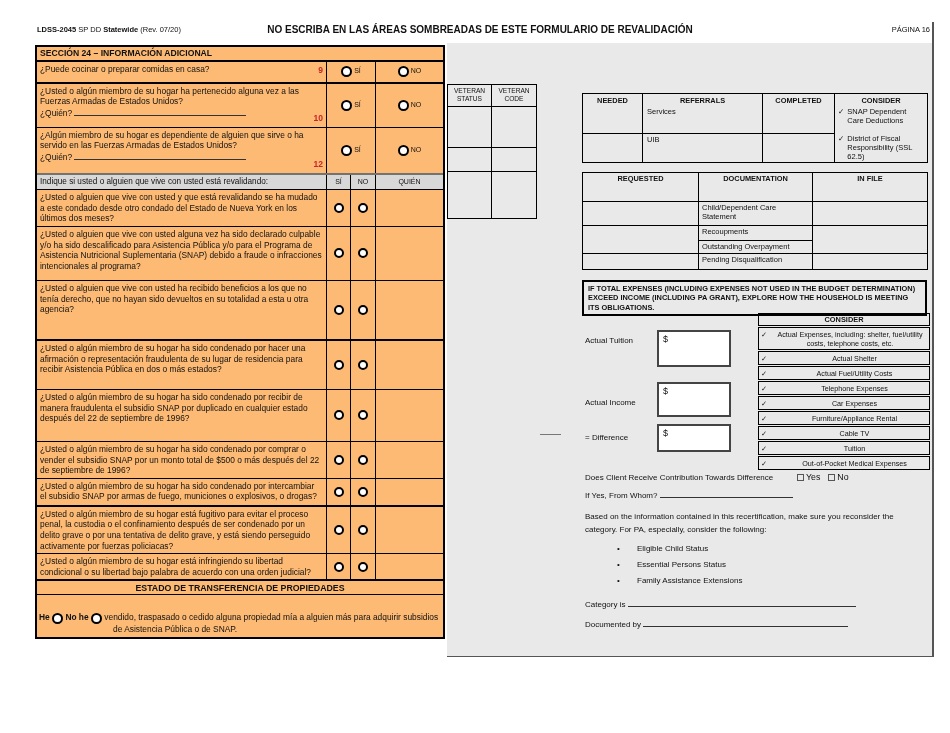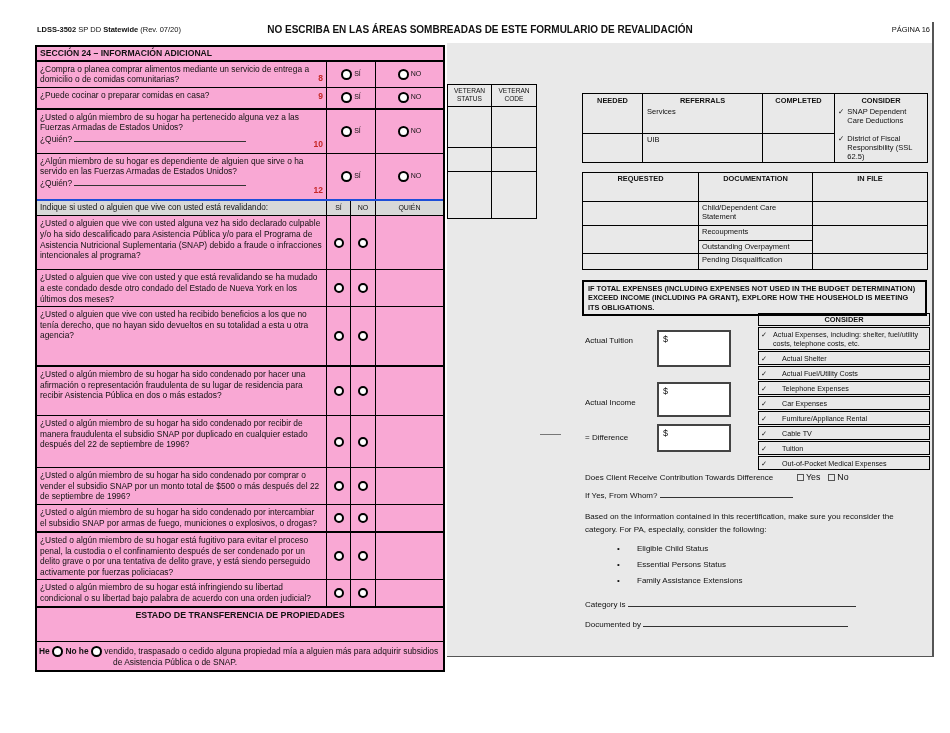--- a/index.html
+++ b/index.html
@@ -10,42 +10,42 @@
   
   .hdr-left { position: absolute; left: 37px; top: 25px; font-size: 7.5px; }
   .hdr-title { position: absolute; left: 5px; top: 24px; width: 950px; text-align: center; font-size: 10px; font-weight: bold; }
   .hdr-page { position: absolute; right: 20px; top: 25px; font-size: 7.5px; }
 
   
   .grayarea { position: absolute; left: 447px; top: 43px; width: 486px; height: 614px; background: #e9e9e9; border-bottom: 1.5px solid #555; }
   .vline { position: absolute; left: 932px; top: 22px; width: 1.5px; height: 635px; background: #555; }
 
   
-  .ltable { position: absolute; left: 35px; top: 45px; width: 410px; border: 2px solid #000; background: #f9a8d4; font-size: 8.4px; line-height: 10.6px; }
+  .ltable { position: absolute; left: 35px; top: 45px; width: 410px; border: 2px solid #000; background: #fdba74; font-size: 8.4px; line-height: 10.6px; }
   .sec-header { min-height: 12px; font-weight: bold; font-size: 8.6px; padding: 1px 3px; border-bottom: 1.5px solid #000; }
   .row { display: flex; border-top: 1px solid #000; }
   .row.thick { border-top: 2px solid #000; }
   .row:first-child { border-top: none; }
   .qcell { flex: 1; position: relative; padding: 2px 15px 2px 3px; }
   .wholine { margin-top: 1px; }
   .uline { display: inline-block; border-bottom: 1px solid #333; height: 8px; vertical-align: baseline; }
   .rnum { position: absolute; right: 3px; color: #c62828; font-weight: bold; font-size: 8.5px; }
   .pos-b { bottom: 3px; } .pos-t { top: 3px; }
   .ync { display: flex; align-items: center; justify-content: center; border-left: 1.5px solid #000; gap: 2px; }
   .w49 { width: 49px; } .w68 { width: 68px; } .w24 { width: 24px; } .w25 { width: 25px; }
   .circle { display: inline-block; width: 11px; height: 11px; border: 2px solid #000; border-radius: 50%; background: #fff; vertical-align: middle; }
   .c10 { width: 10px; height: 10px; }
   .ynlbl { font-size: 7px; }
-  .subhdr { display: flex; background: #d8d8d8; border-top: 2px solid #1d4ed8; font-size: 8.2px; }
+  .subhdr { display: flex; background: #d8d8d8; border-top: 2px solid #737373; font-size: 8.2px; }
   .shq { flex: 1; padding: 2px 3px; }
   .shc { display: flex; align-items: center; justify-content: center; border-left: 1.5px solid #000; font-size: 7px; }
   .sq { flex: 1; padding: 2px 4px 2px 3px; }
   .sc { display: flex; align-items: center; justify-content: center; border-left: 1.5px solid #000; }
   .estado { border-top: 2px solid #000; text-align: center; font-weight: bold; font-size: 8.8px; min-height: 15px; padding-top: 2px; }
-  .herow { border-top: 1.5px solid #000; padding: 4px 3px 3px 2px; min-height: 23px; margin-top: 20px; }
+  .herow { border-top: 1.5px solid #000; padding: 17px 3px 3px 2px; min-height: 23px; }
   .herow2 { margin-left: 74px; }
 
   
   .vet { position: absolute; left: 447px; top: 85px; display: grid; grid-template-columns: 45px 45px; grid-template-rows: 22px 41px 24px 47px; }
   .vcell { border: 1px solid #000; border-left-width: 1.5px; text-align: center; font-size: 6.6px; line-height: 8px; padding-top: 2px; margin-top: -1px; }
   .vcell:nth-child(2n) { margin-left: -1px; }
 
   
   table { border-collapse: collapse; table-layout: fixed; }
   .rtab, .dtab { position: absolute; font-size: 7.5px; }
@@ -59,62 +59,51 @@
   .chk { flex: none; }
 
   
   .iftotal { position: absolute; left: 582px; top: 280px; width: 345px; min-height: 33px; border: 2px solid #000; font-weight: bold; font-size: 7.4px; line-height: 9.4px; padding: 2px 4px; }
 
   
   .ctab { position: absolute; left: 758px; top: 313px; width: 172px; font-size: 7.2px; }
   .chdr { border: 1.5px solid #000; text-align: center; font-weight: bold; font-size: 7.4px; padding: 1px 0; }
   .crow { border: 1px solid #000; margin-top: 1px; display: flex; padding: 1.5px 2px; line-height: 9px; }
   .crow .ck { width: 12px; flex: none; }
-  .crow .txt { flex: 1; }
+  .crow .txt { flex: 1; text-align: center; }
   .crow.deep .txt { padding-left: 9px; }
 
   
   .explbl { position: absolute; font-size: 8px; }
   .dollarbox { position: absolute; width: 74px; background: #fff; border: 2px solid #444; font-size: 9px; padding: 2px 0 0 4px; }
   .miniline { position: absolute; left: 540px; top: 434px; width: 21px; height: 1px; background: #777; }
 
   
   .rtext { position: absolute; font-size: 8px; }
   .ckbox { display: inline-block; width: 7px; height: 7px; border: 1px solid #555; background: #e9e9e9; vertical-align: -1px; margin-right: 2px; }
   .yn-span { font-size: 8.8px; margin-right: 8px; }
   .bullets { position: absolute; left: 617px; top: 544px; font-size: 8px; }
   .bullets .bi { margin-bottom: 7px; display: flex; }
   .bullets .dot { width: 20px; }
 </style>
 </head>
 <body>
 
 <div class="page">
 
-  <div class="hdr-left"><span class="b">LDSS-3502</span><span> SP DD </span><span class="b">Statewide</span><span> (Rev. 07/20)</span></div>
+  <div class="hdr-left"><span class="b">LDSS-2045</span><span> SP DD </span><span class="b">Statewide</span><span> (Rev. 07/20)</span></div>
   <div class="hdr-title">NO ESCRIBA EN LAS ÁREAS SOMBREADAS DE ESTE FORMULARIO DE REVALIDACIÓN</div>
   <div class="hdr-page">PÁGINA 16</div>
 
   <div class="grayarea"></div>
   <div class="vline"></div>
 
   <div class="ltable">
     <div class="sec-header">SECCIÓN 24 – INFORMACIÓN ADICIONAL</div>
 
-    <div class="row" style="min-height:25px">
-      <div class="qcell"><span>¿Compra o planea comprar alimentos mediante un servicio de entrega a domicilio o de comidas comunitarias?</span><span class="rnum pos-b">8</span></div>
-      <div class="ync w49">
-          <span class="circle"></span>
-          <span class="ynlbl">SÍ</span>
-        </div>
-      <div class="ync w68">
-          <span class="circle"></span>
-          <span class="ynlbl">NO</span>
-        </div>
-    </div>
 
     <div class="row" style="min-height:21px">
       <div class="qcell"><span>¿Puede cocinar o preparar comidas en casa?</span><span class="rnum pos-t">9</span></div>
       <div class="ync w49">
           <span class="circle"></span>
           <span class="ynlbl">SÍ</span>
         </div>
       <div class="ync w68">
           <span class="circle"></span>
           <span class="ynlbl">NO</span>
@@ -152,32 +141,32 @@
         </div>
     </div>
 
     <div class="subhdr">
       <div class="shq">Indique si usted o alguien que vive con usted está revalidando:</div>
       <div class="shc w24">SÍ</div>
       <div class="shc w25">NO</div>
       <div class="shc w68">QUIÉN</div>
     </div>
 
+    <div class="row" style="min-height:36px">
+      <div class="sq">¿Usted o alguien que vive con usted y que está revalidando se ha mudado a este condado desde otro condado del Estado de Nueva York en los últimos dos meses?</div>
+      <div class="sc w24">
+          <span class="circle c10"></span>
+        </div>
+      <div class="sc w25">
+          <span class="circle c10"></span>
+        </div>
+      <div class="sc w68"></div>
+    </div>
     <div class="row" style="min-height:54px">
       <div class="sq">¿Usted o alguien que vive con usted alguna vez ha sido declarado culpable y/o ha sido descalificado para Asistencia Pública y/o para el Programa de Asistencia Nutricional Suplementaria (SNAP) debido a fraude o infracciones intencionales al programa?</div>
-      <div class="sc w24">
-          <span class="circle c10"></span>
-        </div>
-      <div class="sc w25">
-          <span class="circle c10"></span>
-        </div>
-      <div class="sc w68"></div>
-    </div>
-    <div class="row" style="min-height:36px">
-      <div class="sq">¿Usted o alguien que vive con usted y que está revalidando se ha mudado a este condado desde otro condado del Estado de Nueva York en los últimos dos meses?</div>
       <div class="sc w24">
           <span class="circle c10"></span>
         </div>
       <div class="sc w25">
           <span class="circle c10"></span>
         </div>
       <div class="sc w68"></div>
     </div>
     <div class="row" style="min-height:59px">
       <div class="sq">¿Usted o alguien que vive con usted ha recibido beneficios a los que no tenía derecho, que no hayan sido devueltos en su totalidad a esta u otra agencia?</div>

